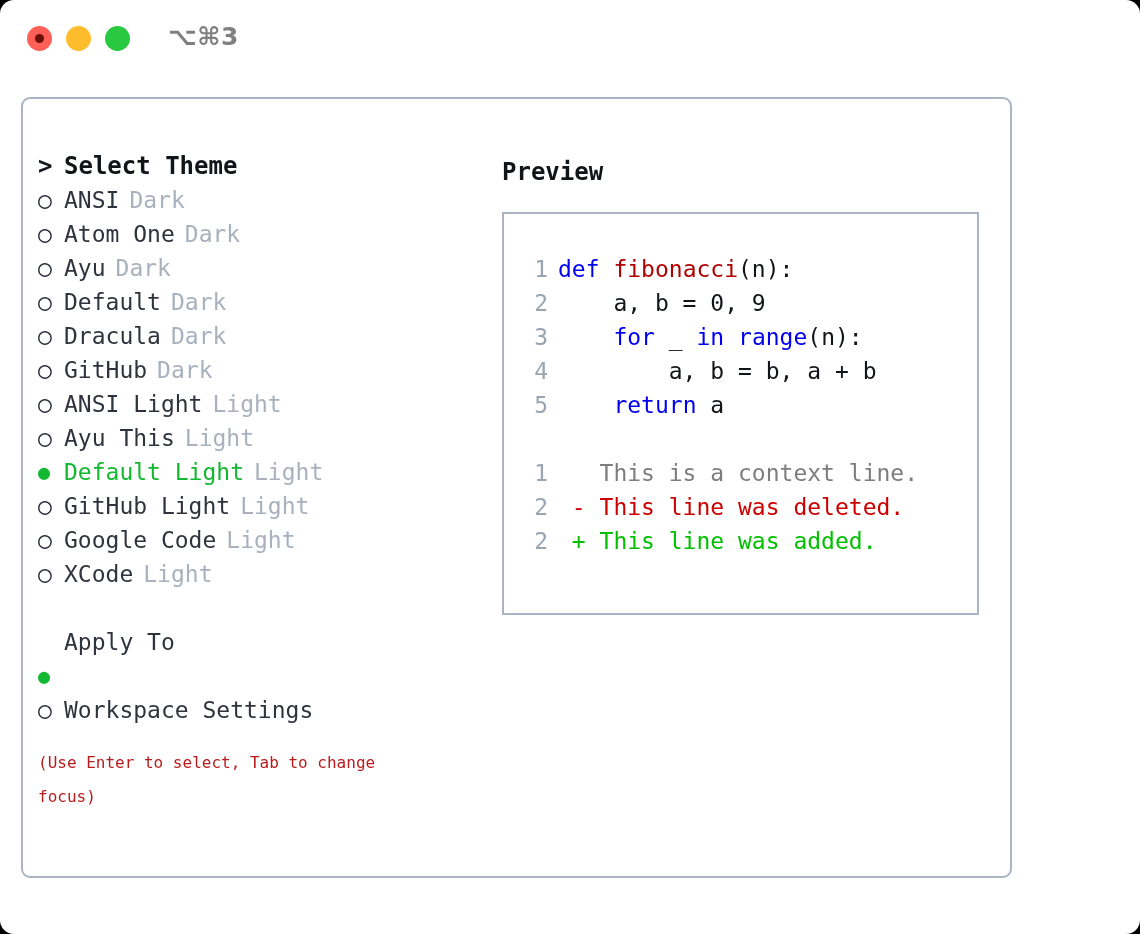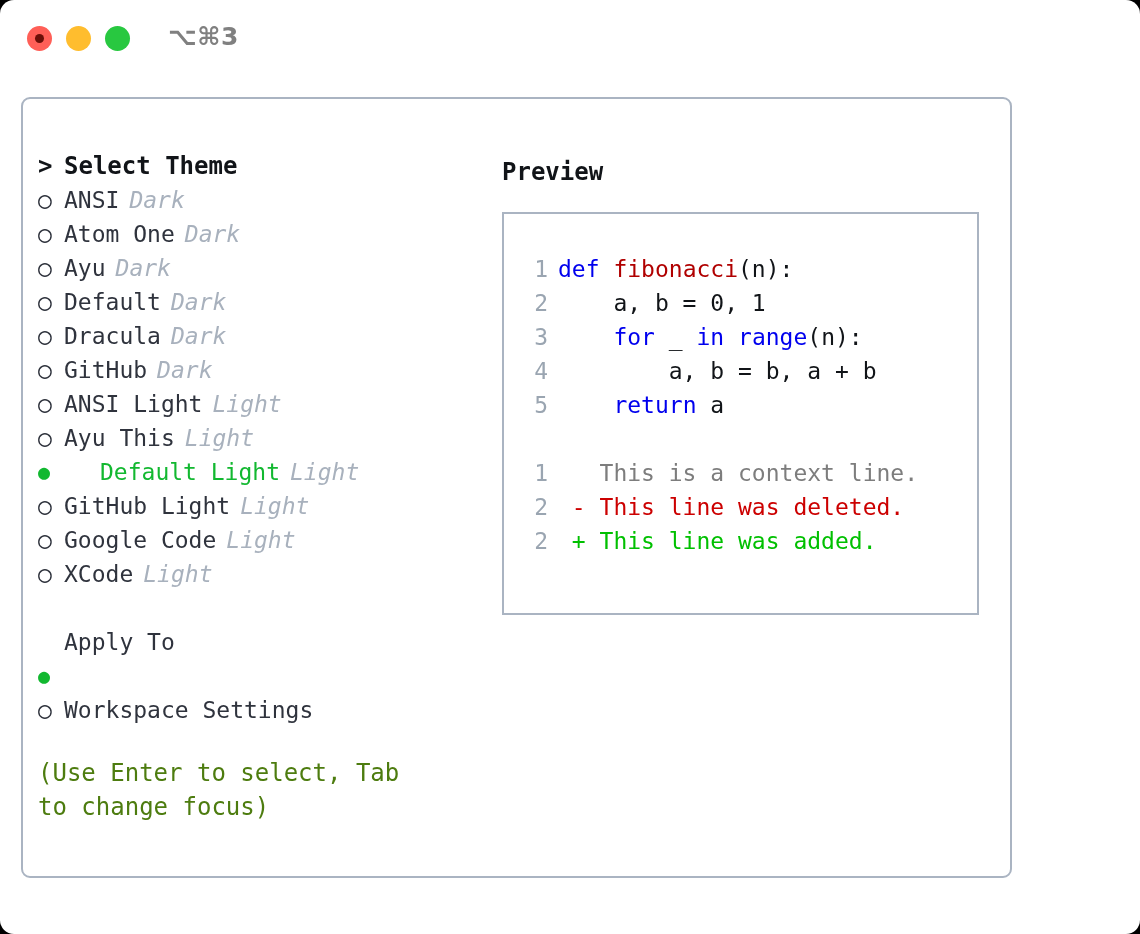--- a/index.html
+++ b/index.html
@@ -127,43 +127,41 @@
     color: #111418;
     font-size: 24px;
   }
 
   .label {
     color: #2f333d;
     text-align: right;
   }
   .label.sel {
     color: #12b830;
-    margin-left: 36px;
   }
   .tag {
     color: #a8b1bd;
     margin-left: 10px;
-    font-style: italic;
   }
 
   .spacer-row { height: 34px; }
 
   .group-header {
     height: 34px;
     line-height: 34px;
     font-size: 23px;
     color: #2f333d;
     padding-left: 26px;
   }
 
   .hint {
-    margin-top: 29px;
-    font-size: 24px;
-    line-height: 34px;
-    color: #4d7c0f;
+    margin-top: 19px;
+    font-size: 16px;
+    line-height: 34px;
+    color: #b91c1c;
     width: 400px;
   }
 
   
   .right-col {
     position: absolute;
     left: 479px;
     top: 56px;
     width: 500px;
   }
@@ -308,21 +306,21 @@
 
         <div class="hint">(Use Enter to select, Tab to change focus)</div>
 
       </div>
 
       <div class="right-col">
         <div class="preview-title">Preview</div>
         <div class="preview-box">
           <div id="code-block">
               <div class="code-line"><span class="lineno">1</span><span class="kw">def </span><span class="fn">fibonacci</span><span class="pl">(n):</span></div>
-              <div class="code-line"><span class="lineno">2</span><span class="pl">    a, b = 0, 1</span></div>
+              <div class="code-line"><span class="lineno">2</span><span class="pl">    a, b = 0, 9</span></div>
               <div class="code-line"><span class="lineno">3</span><span class="pl">    </span><span class="kw">for</span><span class="pl"> _ </span><span class="kw">in</span><span class="pl"> </span><span class="kw">range</span><span class="pl">(n):</span></div>
               <div class="code-line"><span class="lineno">4</span><span class="pl">        a, b = b, a + b</span></div>
               <div class="code-line"><span class="lineno">5</span><span class="pl">    </span><span class="kw">return</span><span class="pl"> a</span></div>
             </div>
           <div class="gap-line"></div>
           <div id="diff-block">
               <div class="code-line"><span class="lineno">1</span><span class="ctx">   This is a context line.</span></div>
               <div class="code-line"><span class="lineno">2</span><span class="del"> - This line was deleted.</span></div>
               <div class="code-line"><span class="lineno">2</span><span class="add"> + This line was added.</span></div>
             </div>

